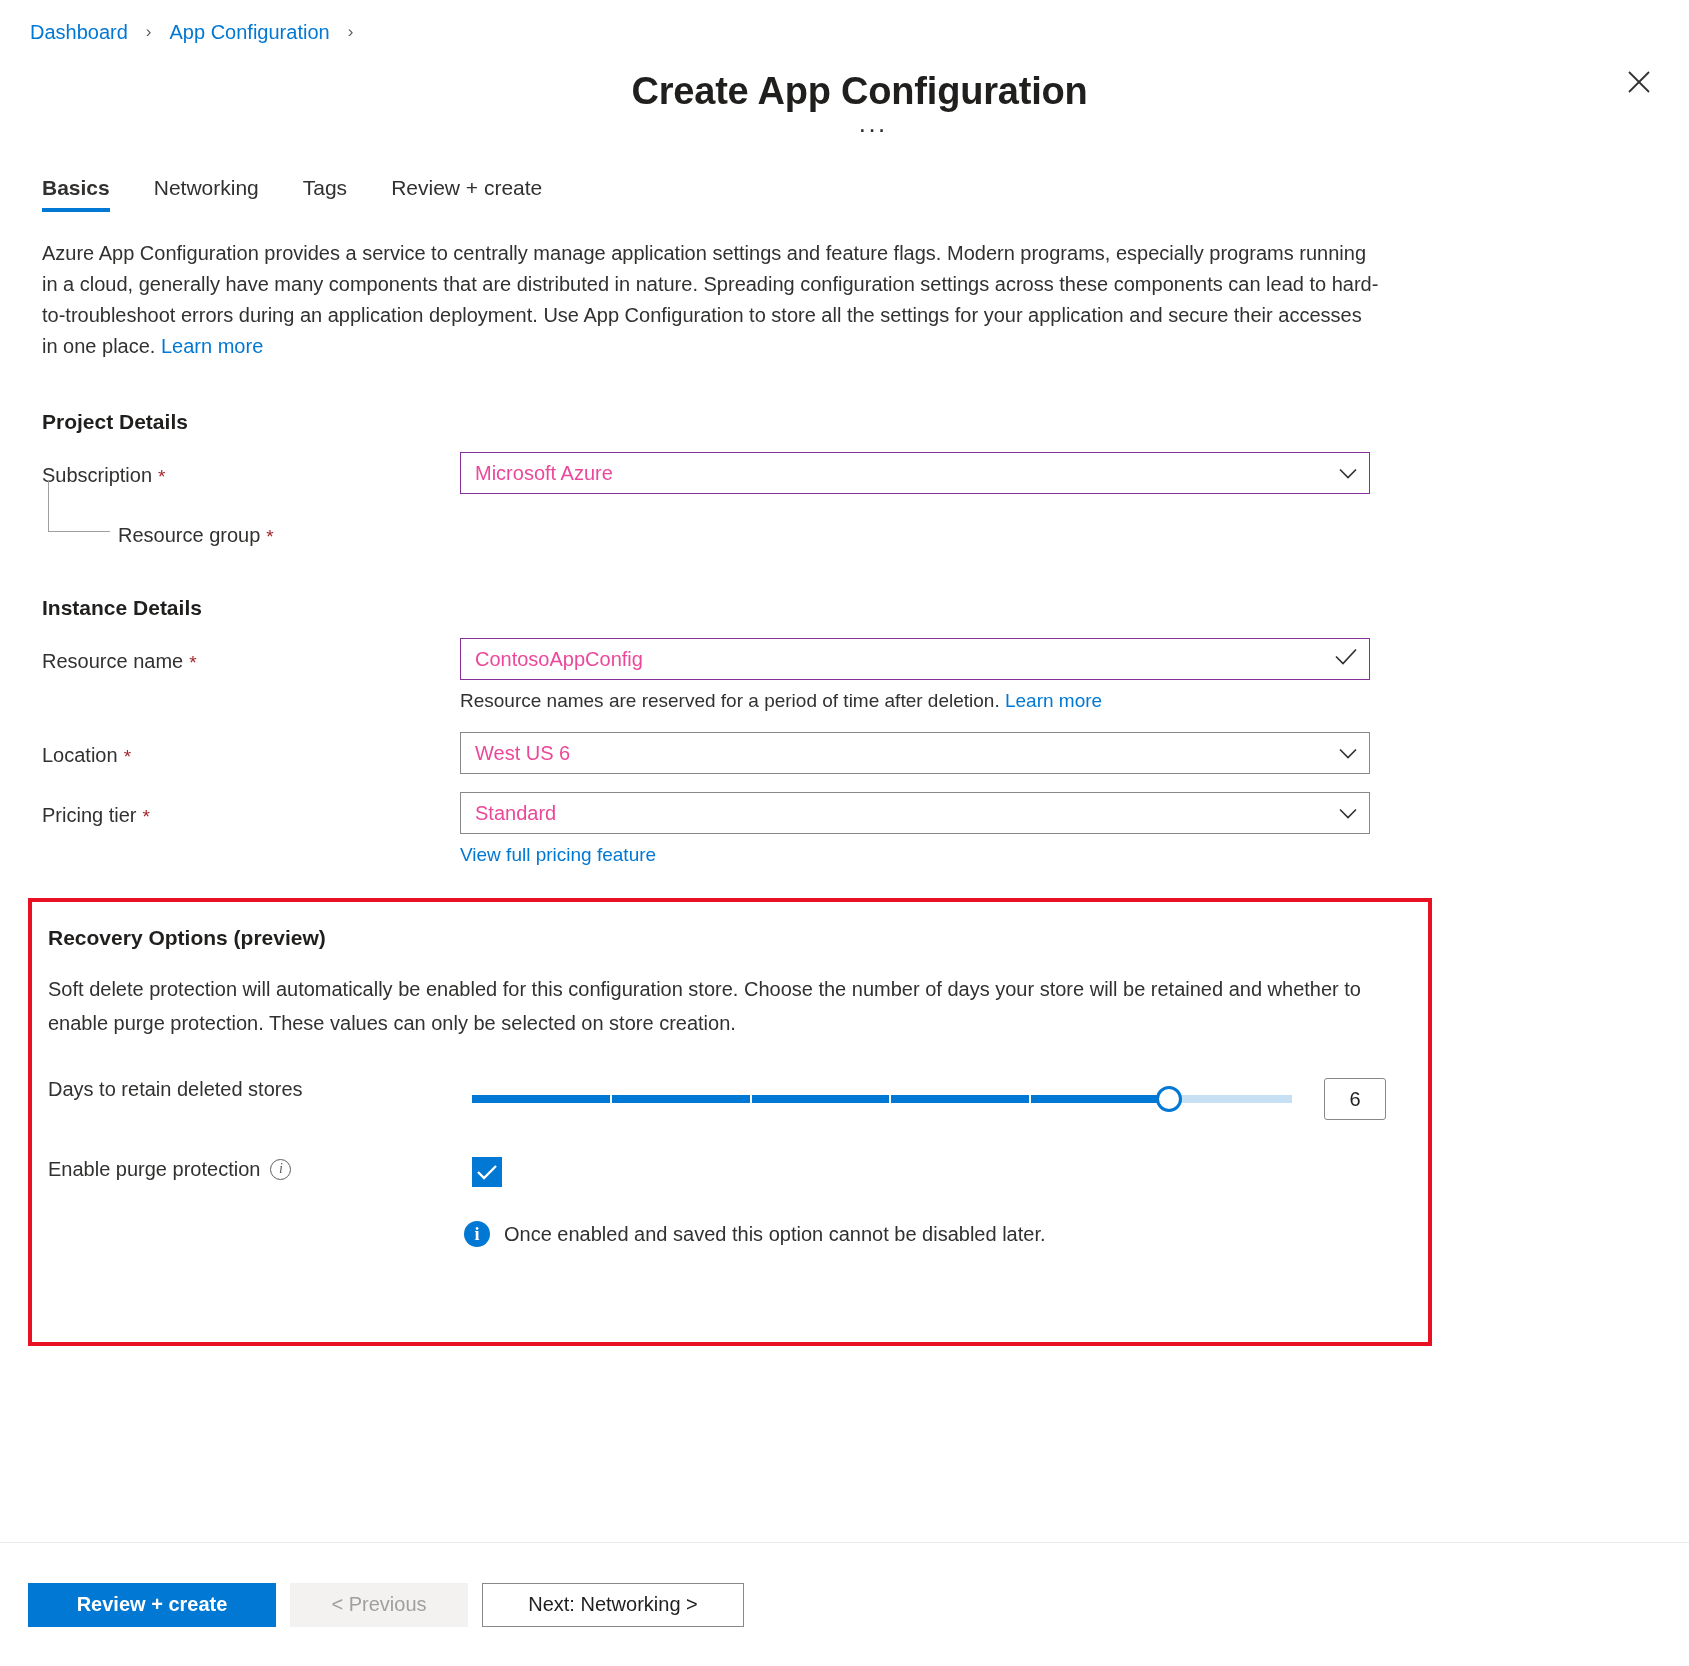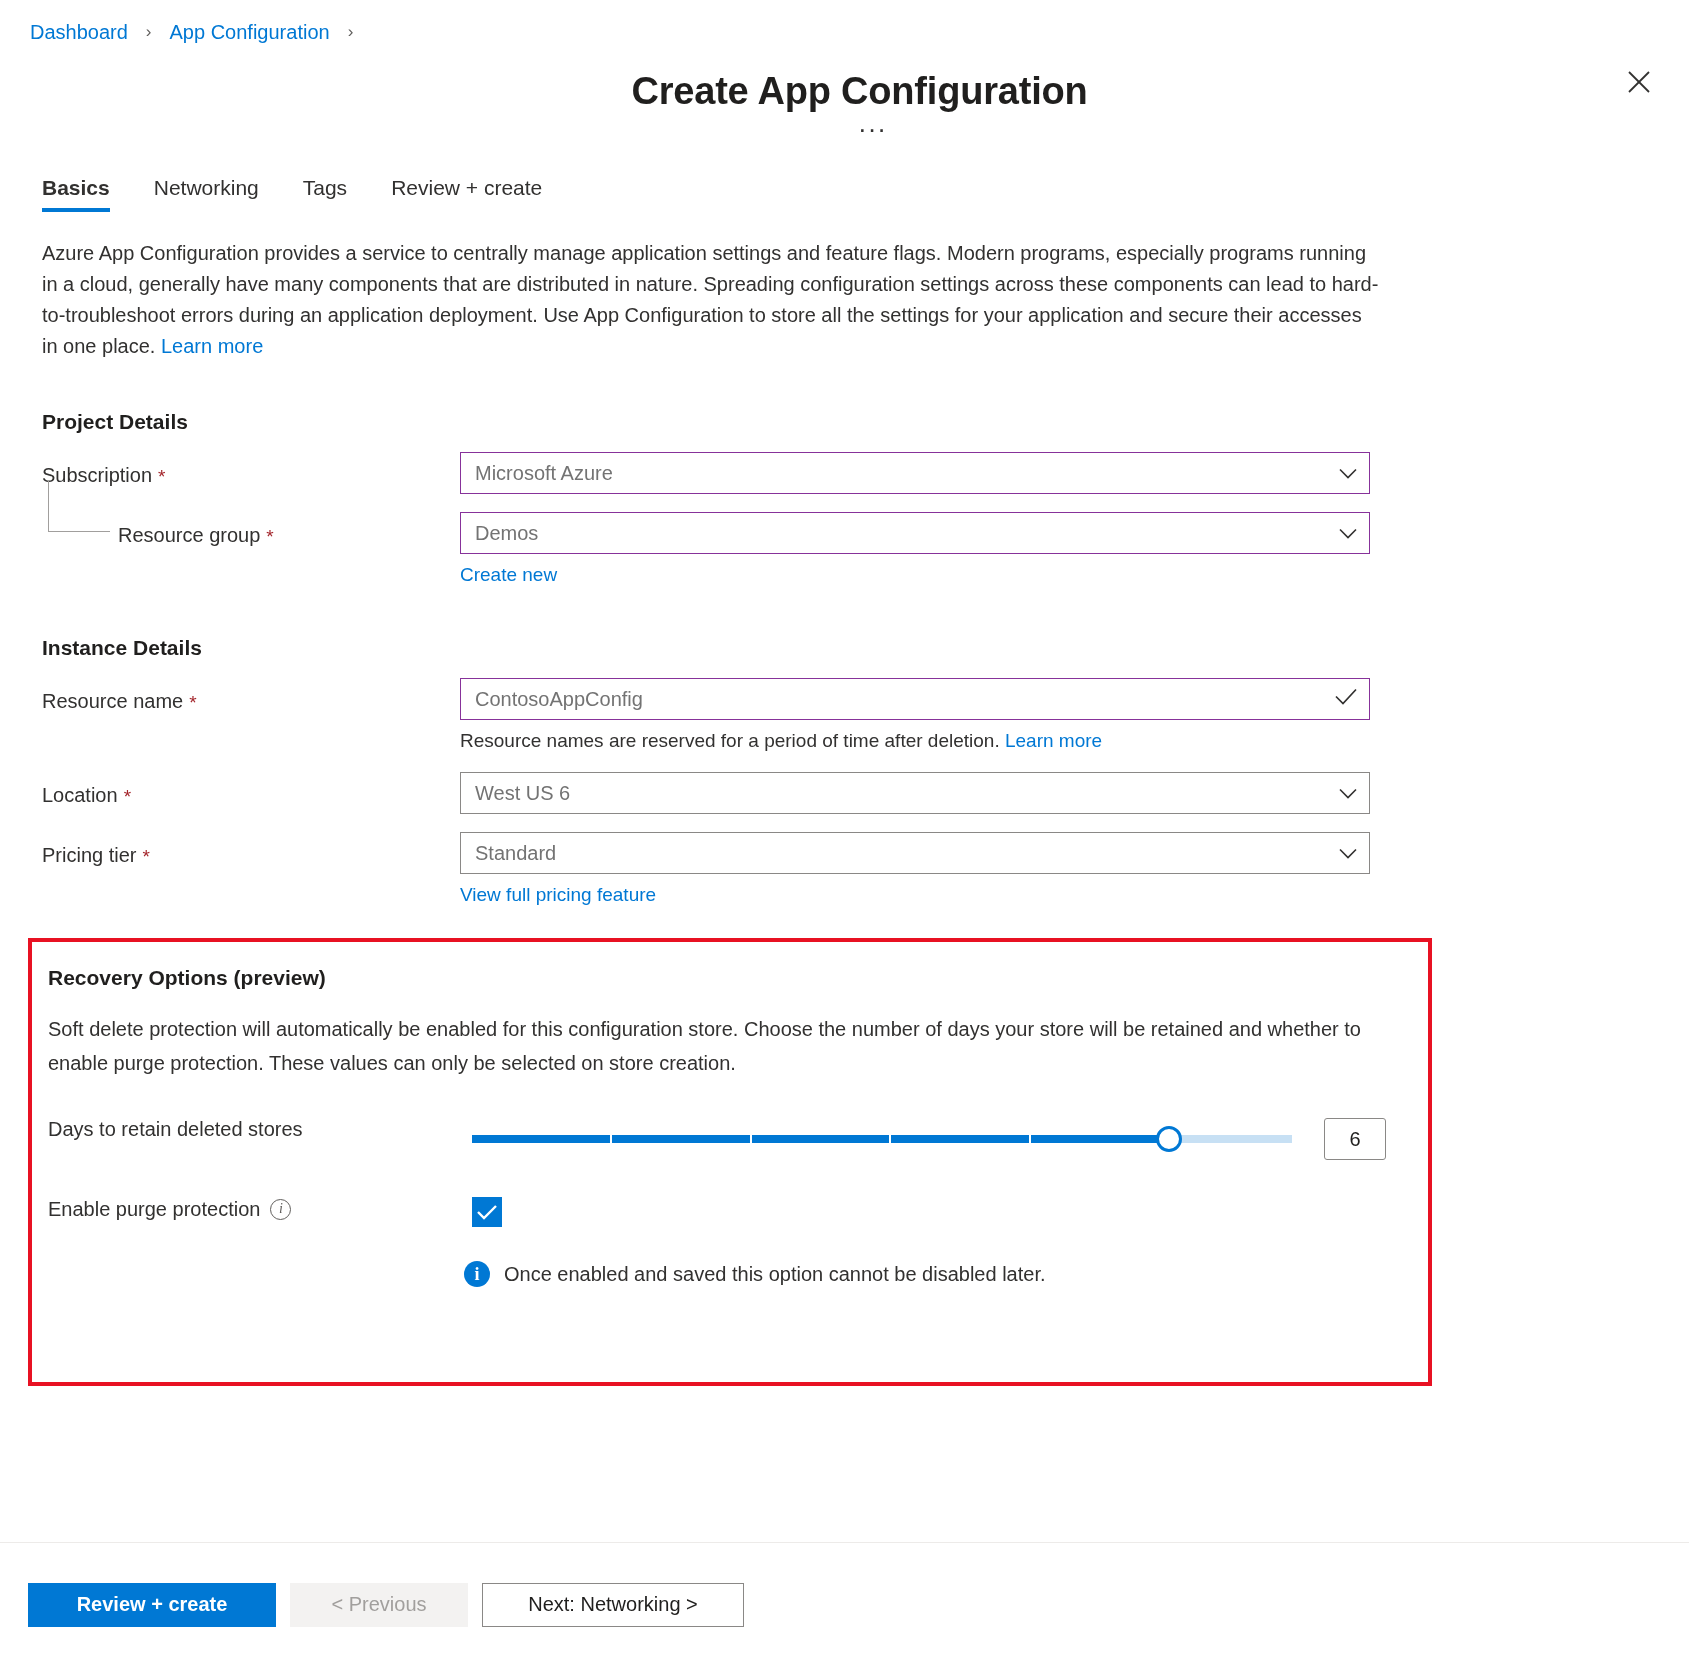--- a/index.html
+++ b/index.html
@@ -189,21 +189,21 @@
   .control {
     position: relative;
     height: 42px;
     width: 910px;
     border: 1px solid #8a8886;
     background: #fff;
     display: flex;
     align-items: center;
     padding: 0 40px 0 14px;
     font-size: 20px;
-    color: #737373;
+    color: #ec4899;
     cursor: pointer;
   }
   .control.purple { border-color: #8a2be2; border-color: #87329a; }
 
   .control .val {
     white-space: nowrap;
     overflow: hidden;
     text-overflow: ellipsis;
   }
 
@@ -501,31 +501,20 @@
           </span>
         </div>
       </div>
     </div>
 
     <div class="form-row">
       <div class="label-cell indented">
         <span class="tree-connector"></span>
         <span>Resource group</span>
         <span class="req">*</span>
-      </div>
-      <div class="field-cell">
-        <div class="control purple">
-          <span class="val">Demos</span>
-          <span class="chev">
-            <svg width="18" height="11" viewBox="0 0 18 11">
-                <polyline points="1,1 9,9 17,1" fill="none" stroke="#323130" stroke-width="1.6"></polyline>
-              </svg>
-          </span>
-        </div>
-        <div class="helper linkonly">Create new</div>
       </div>
     </div>
 
     <div class="section-head">Instance Details</div>
 
     <div class="form-row">
       <div class="label-cell">
         <span>Resource name</span>
         <span class="req">*</span>
       </div>

